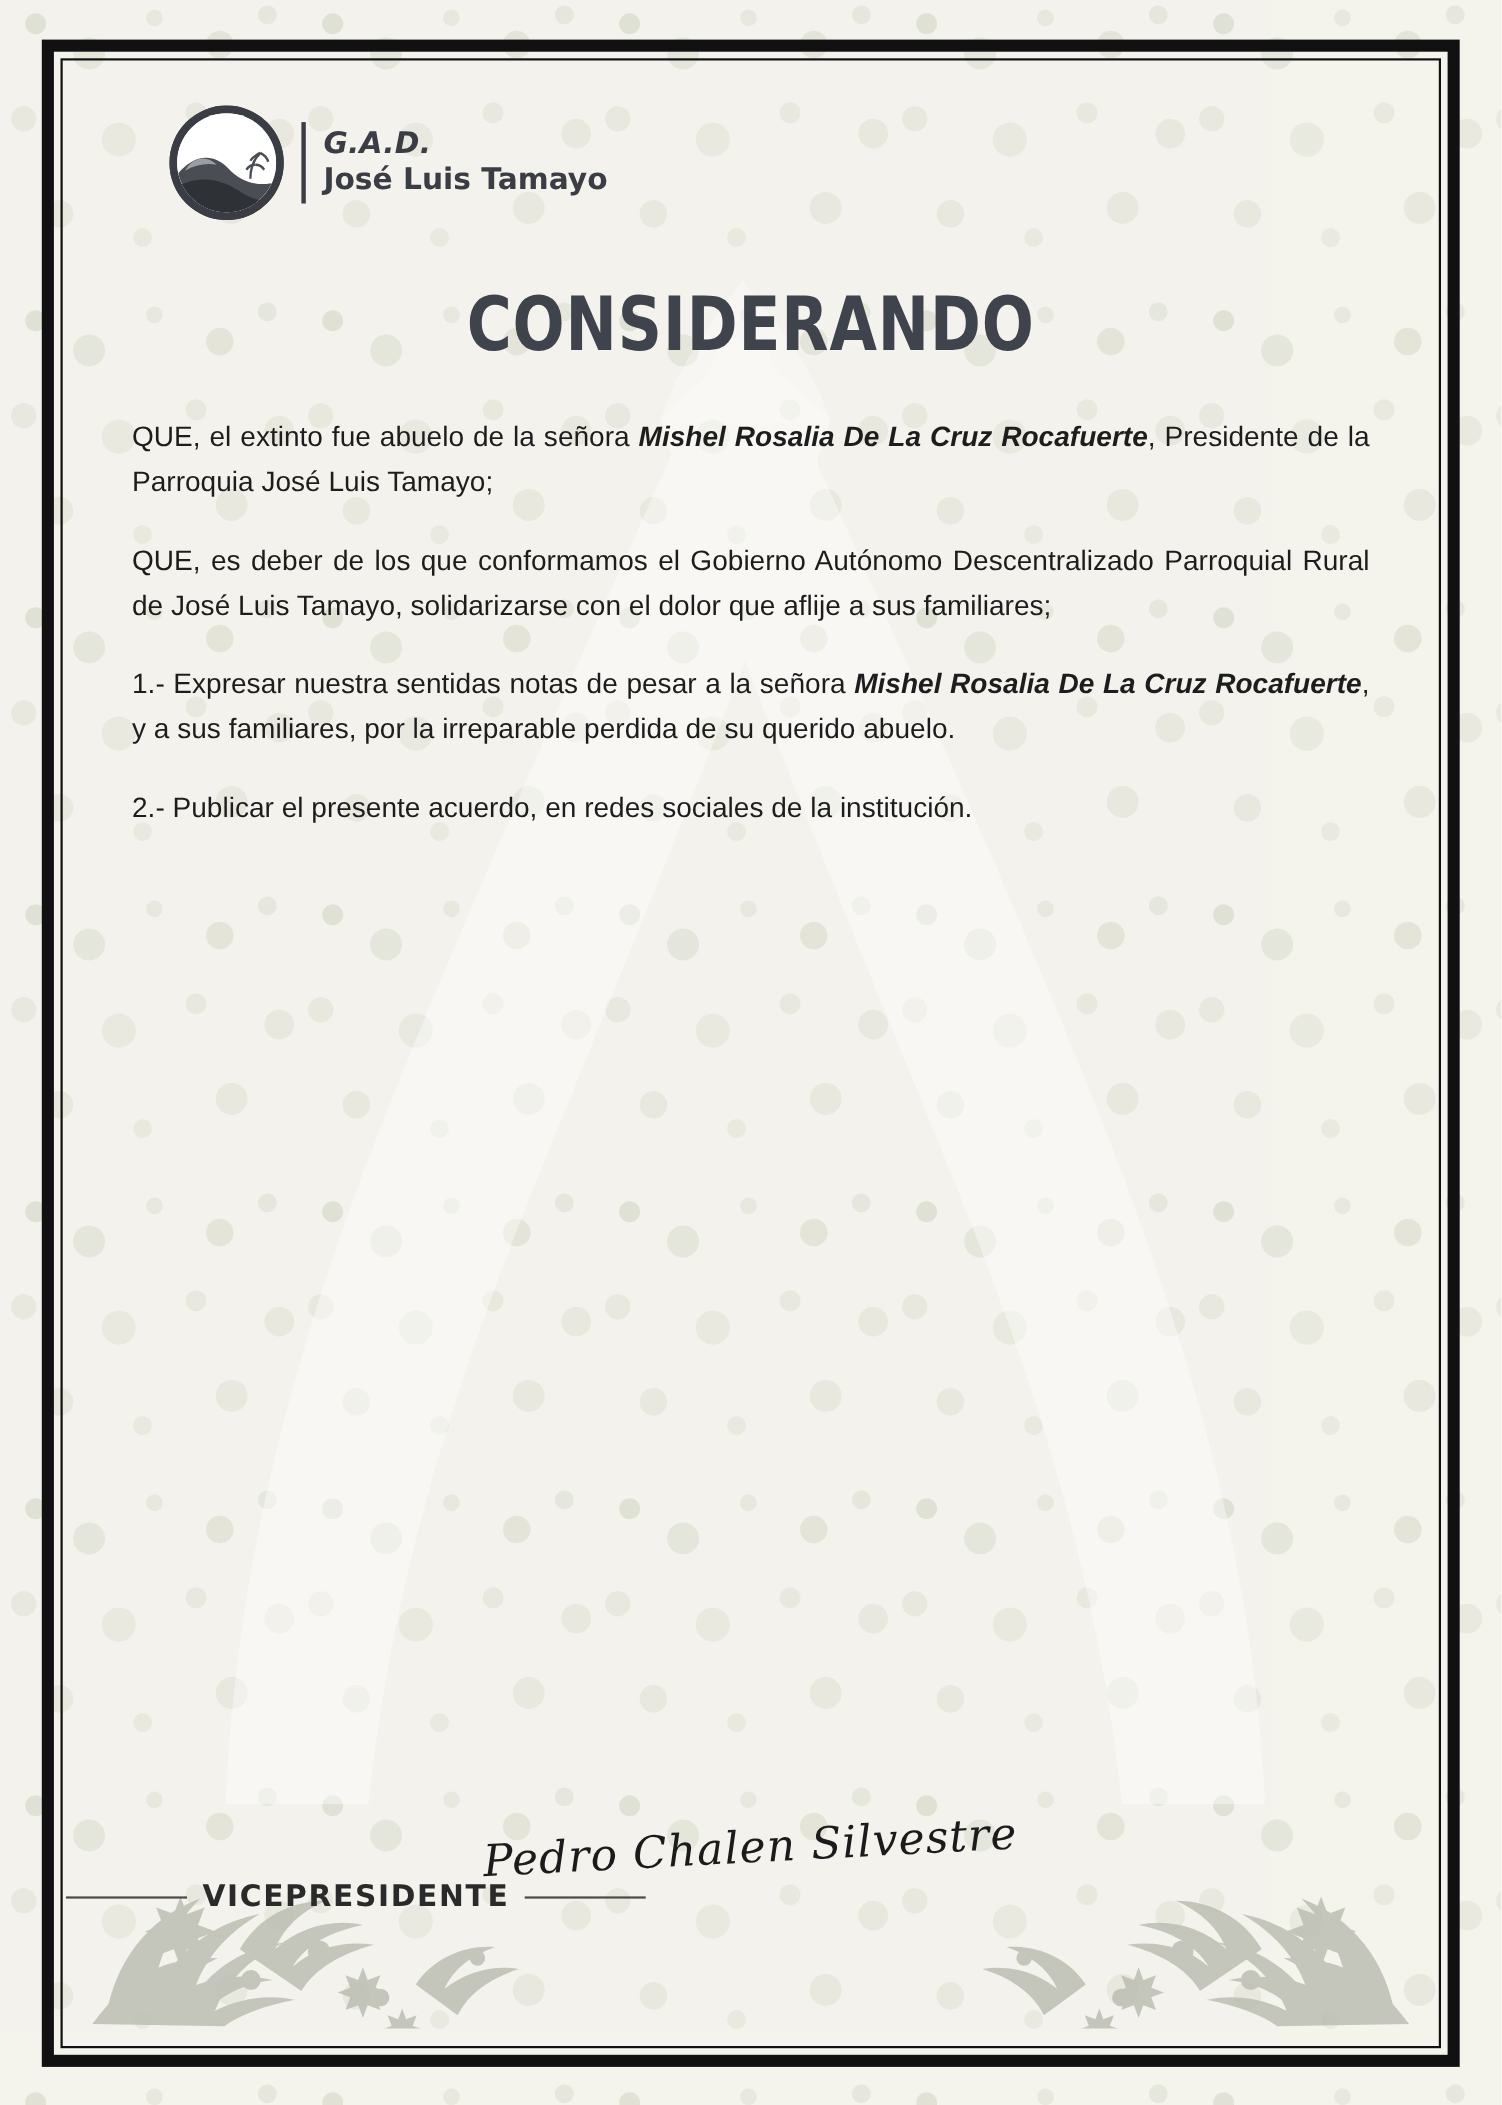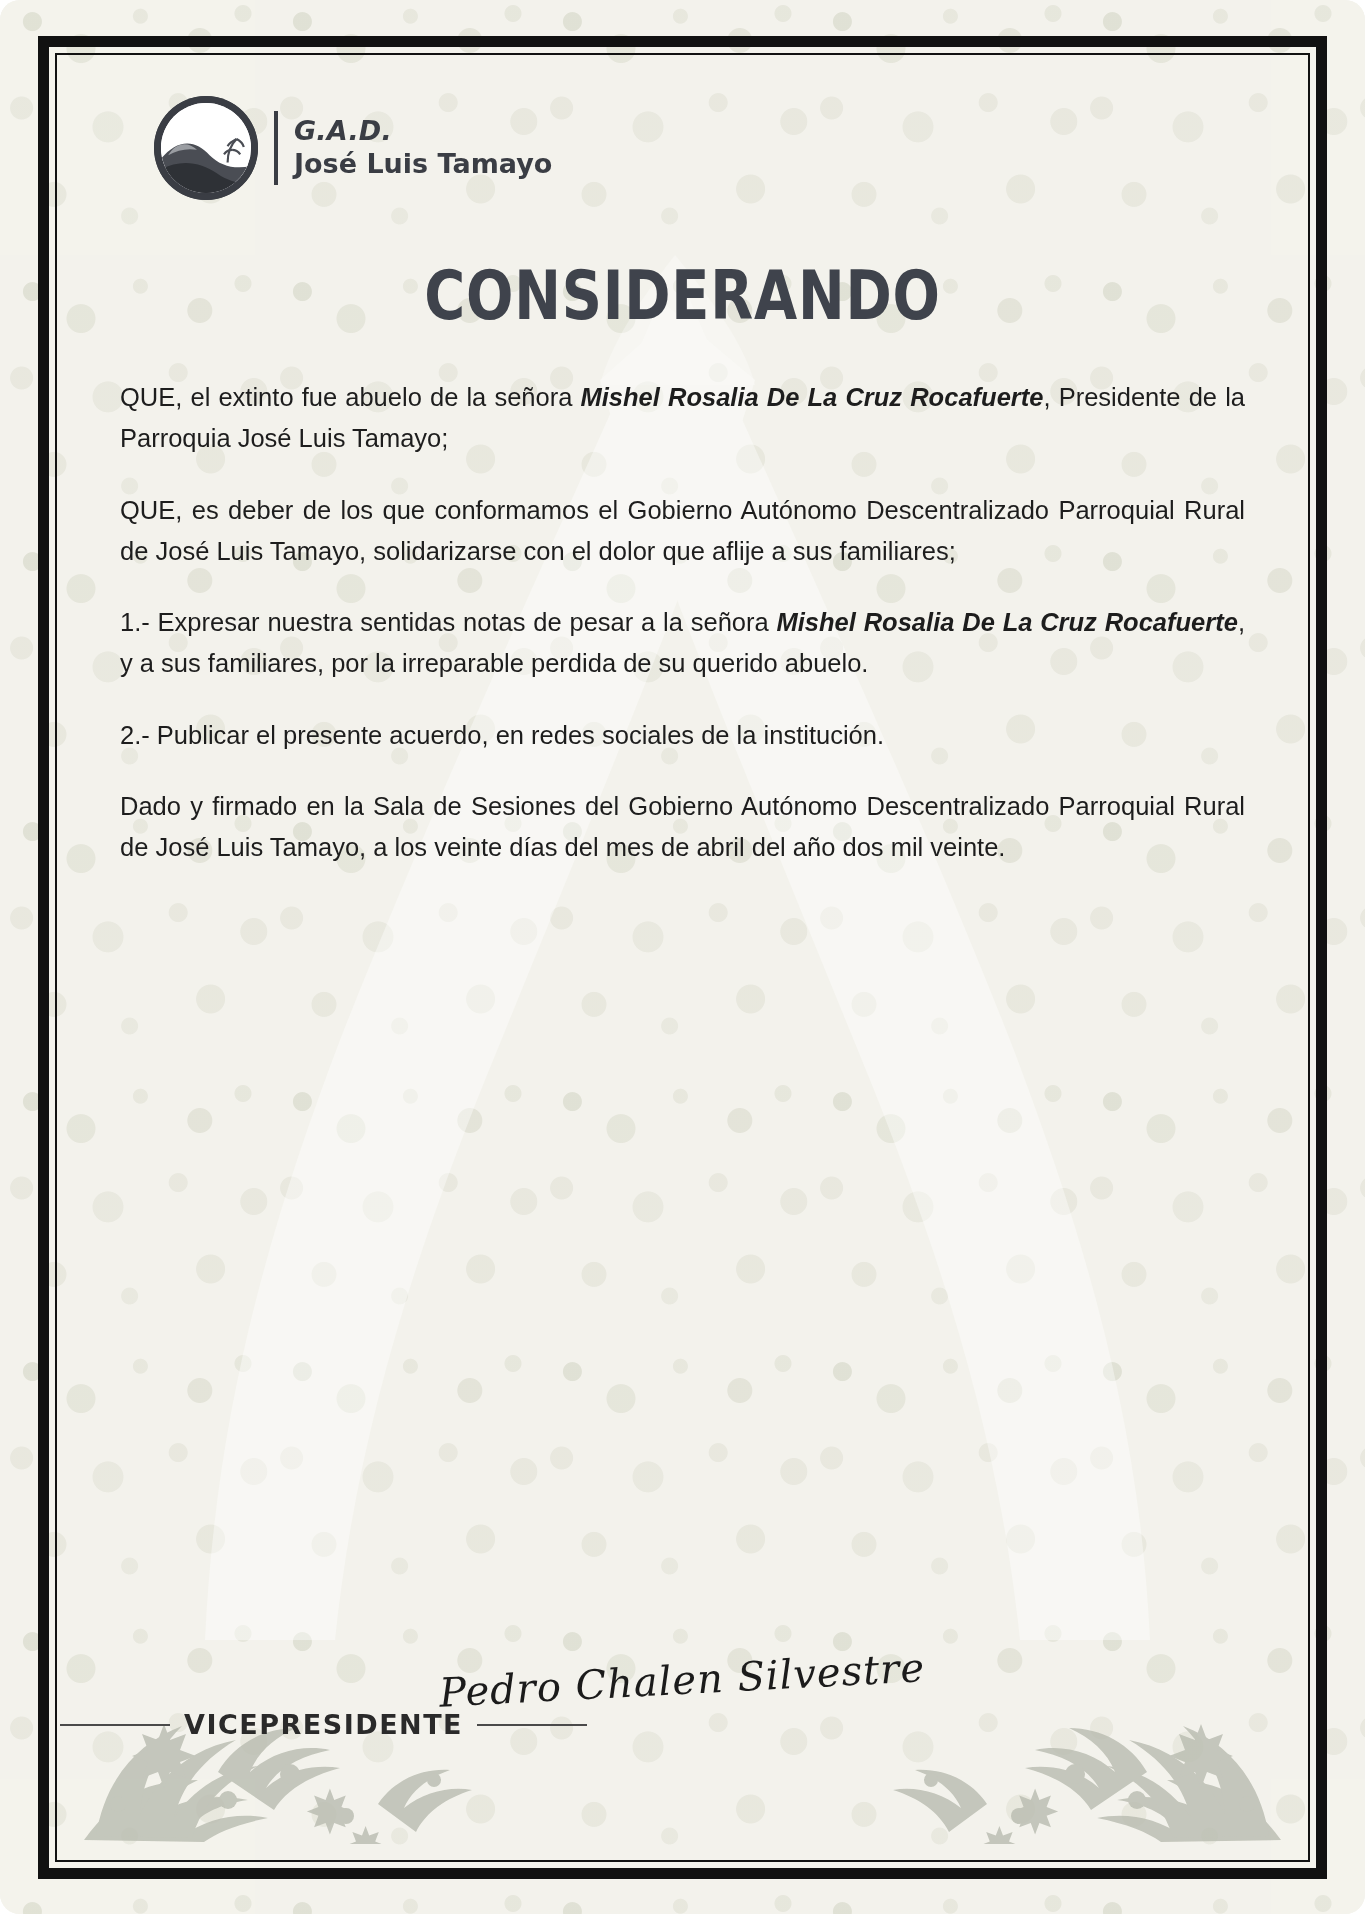--- a/index.html
+++ b/index.html
@@ -14,21 +14,20 @@
     overflow: hidden;
   }
 
   
   .page {
     position: relative;
     width: 1365px;
     height: 1914px;
     background: #f3f2ec;
     overflow: hidden;
-    border-radius: 20px;
   }
 
   
   .bg-pattern {
     position: absolute;
     inset: 0;
     background-color: #f4f3ed;
     background-image:
       radial-gradient(circle at 12% 8%, rgba(206,208,190,0.55) 0 9px, transparent 10px),
       radial-gradient(circle at 30% 18%, rgba(206,208,190,0.40) 0 14px, transparent 15px),
@@ -254,21 +253,20 @@
       </div>
     </div>
 
     <div class="doc-title">CONSIDERANDO</div>
 
     <div class="body-text">
       <p>QUE, el extinto fue abuelo de la señora <b>Mishel Rosalia De La Cruz Rocafuerte</b>, Presidente de la Parroquia José Luis Tamayo;</p>
       <p>QUE, es deber de los que conformamos el Gobierno Autónomo Descentralizado Parroquial Rural de José Luis Tamayo, solidarizarse con el dolor que aflije a sus familiares;</p>
       <p>1.- Expresar nuestra sentidas notas de pesar a la señora <b>Mishel Rosalia De La Cruz Rocafuerte</b>, y a sus familiares, por la irreparable perdida de su querido abuelo.</p>
       <p>2.- Publicar el presente acuerdo, en redes sociales de la institución.</p>
-      <p>Dado y firmado en la Sala de Sesiones del Gobierno Autónomo Descentralizado Parroquial Rural de José Luis Tamayo, a los veinte días del mes de abril del año dos mil veinte.</p>
     </div>
 
     <div class="signature">
       <div class="sign-name">Pedro Chalen Silvestre</div>
       <div class="sign-role-wrap">
         <span class="sign-rule"></span>
         <span class="sign-role">VICEPRESIDENTE</span>
         <span class="sign-rule"></span>
       </div>
     </div>

